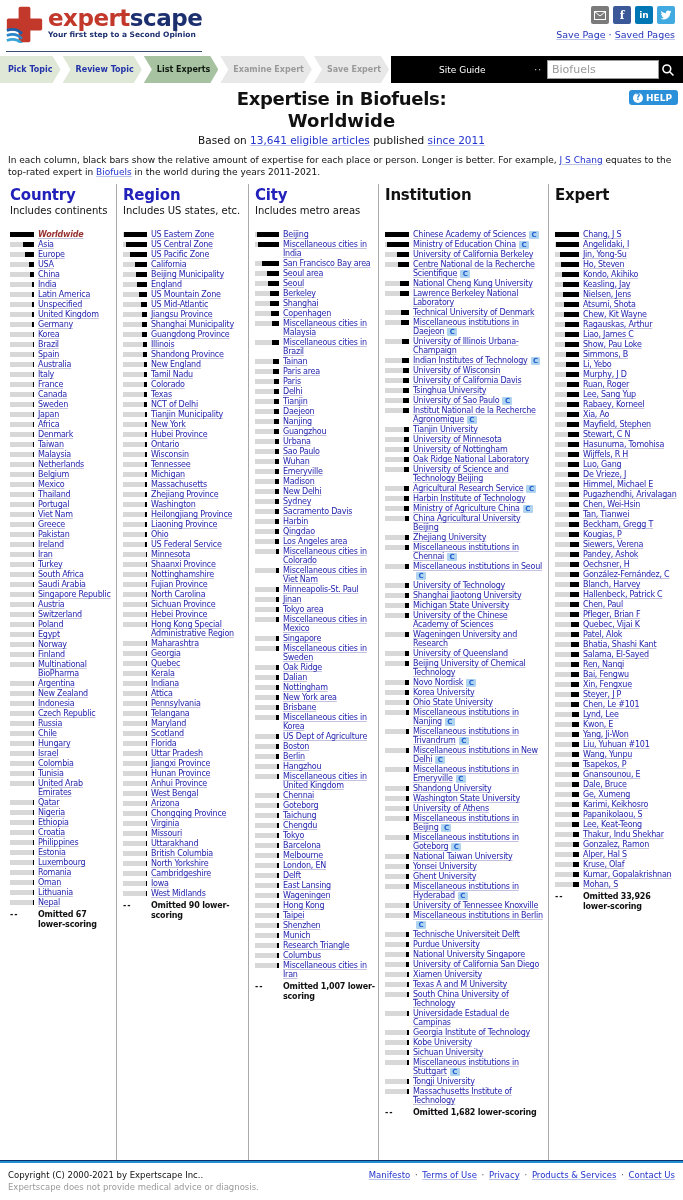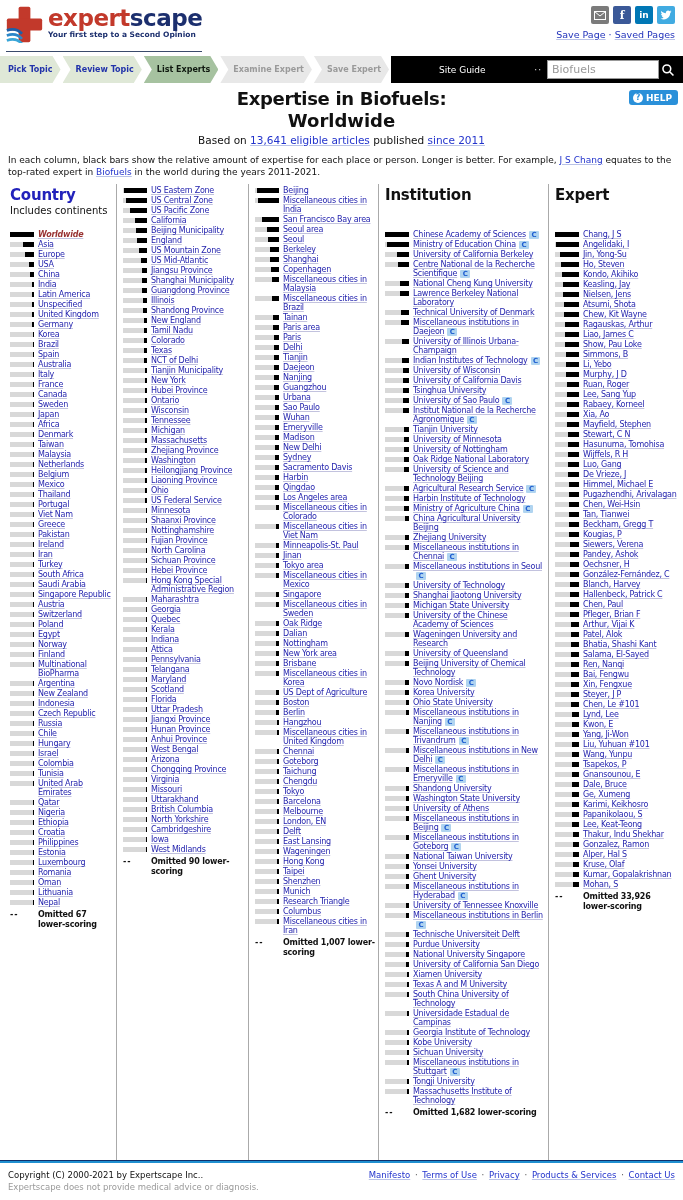--- a/index.html
+++ b/index.html
@@ -563,20 +563,24 @@
           <span class="fill" style="width: 1px;"></span>
         </span>
         <span class="lblwrap"><a class="lbl">Nepal</a></span>
       </div>
       <div class="omitted">
         <span class="dash">--</span>
         <span class="txt">Omitted 67 lower-scoring</span>
       </div>
     </section>
     <section class="col">
+      <div class="col-head">
+        <div class="col-title" style="color: rgb(34, 34, 187);">Region</div>
+        <div class="col-sub">Includes US states, etc.</div>
+      </div>
       <div class="item">
         <span class="track">
           <span class="fill" style="width: 23px;"></span>
         </span>
         <span class="lblwrap"><a class="lbl">US Eastern Zone</a></span>
       </div>
       <div class="item">
         <span class="track">
           <span class="fill" style="width: 21px;"></span>
         </span>
@@ -965,20 +969,24 @@
           <span class="fill" style="width: 1px;"></span>
         </span>
         <span class="lblwrap"><a class="lbl">West Midlands</a></span>
       </div>
       <div class="omitted">
         <span class="dash">--</span>
         <span class="txt">Omitted 90 lower-scoring</span>
       </div>
     </section>
     <section class="col">
+      <div class="col-head">
+        <div class="col-title" style="color: rgb(34, 34, 187);">City</div>
+        <div class="col-sub">Includes metro areas</div>
+      </div>
       <div class="item">
         <span class="track">
           <span class="fill" style="width: 22px;"></span>
         </span>
         <span class="lblwrap"><a class="lbl">Beijing</a></span>
       </div>
       <div class="item">
         <span class="track">
           <span class="fill" style="width: 21px;"></span>
         </span>
@@ -2013,21 +2021,21 @@
       <div class="item">
         <span class="track">
           <span class="fill" style="width: 9px;"></span>
         </span>
         <span class="lblwrap"><a class="lbl">Pfleger, Brian F</a></span>
       </div>
       <div class="item">
         <span class="track">
           <span class="fill" style="width: 8px;"></span>
         </span>
-        <span class="lblwrap"><a class="lbl">Arthur, Vijai K</a></span>
+        <span class="lblwrap"><a class="lbl">Quebec, Vijai K</a></span>
       </div>
       <div class="item">
         <span class="track">
           <span class="fill" style="width: 8px;"></span>
         </span>
         <span class="lblwrap"><a class="lbl">Patel, Alok</a></span>
       </div>
       <div class="item">
         <span class="track">
           <span class="fill" style="width: 8px;"></span>

